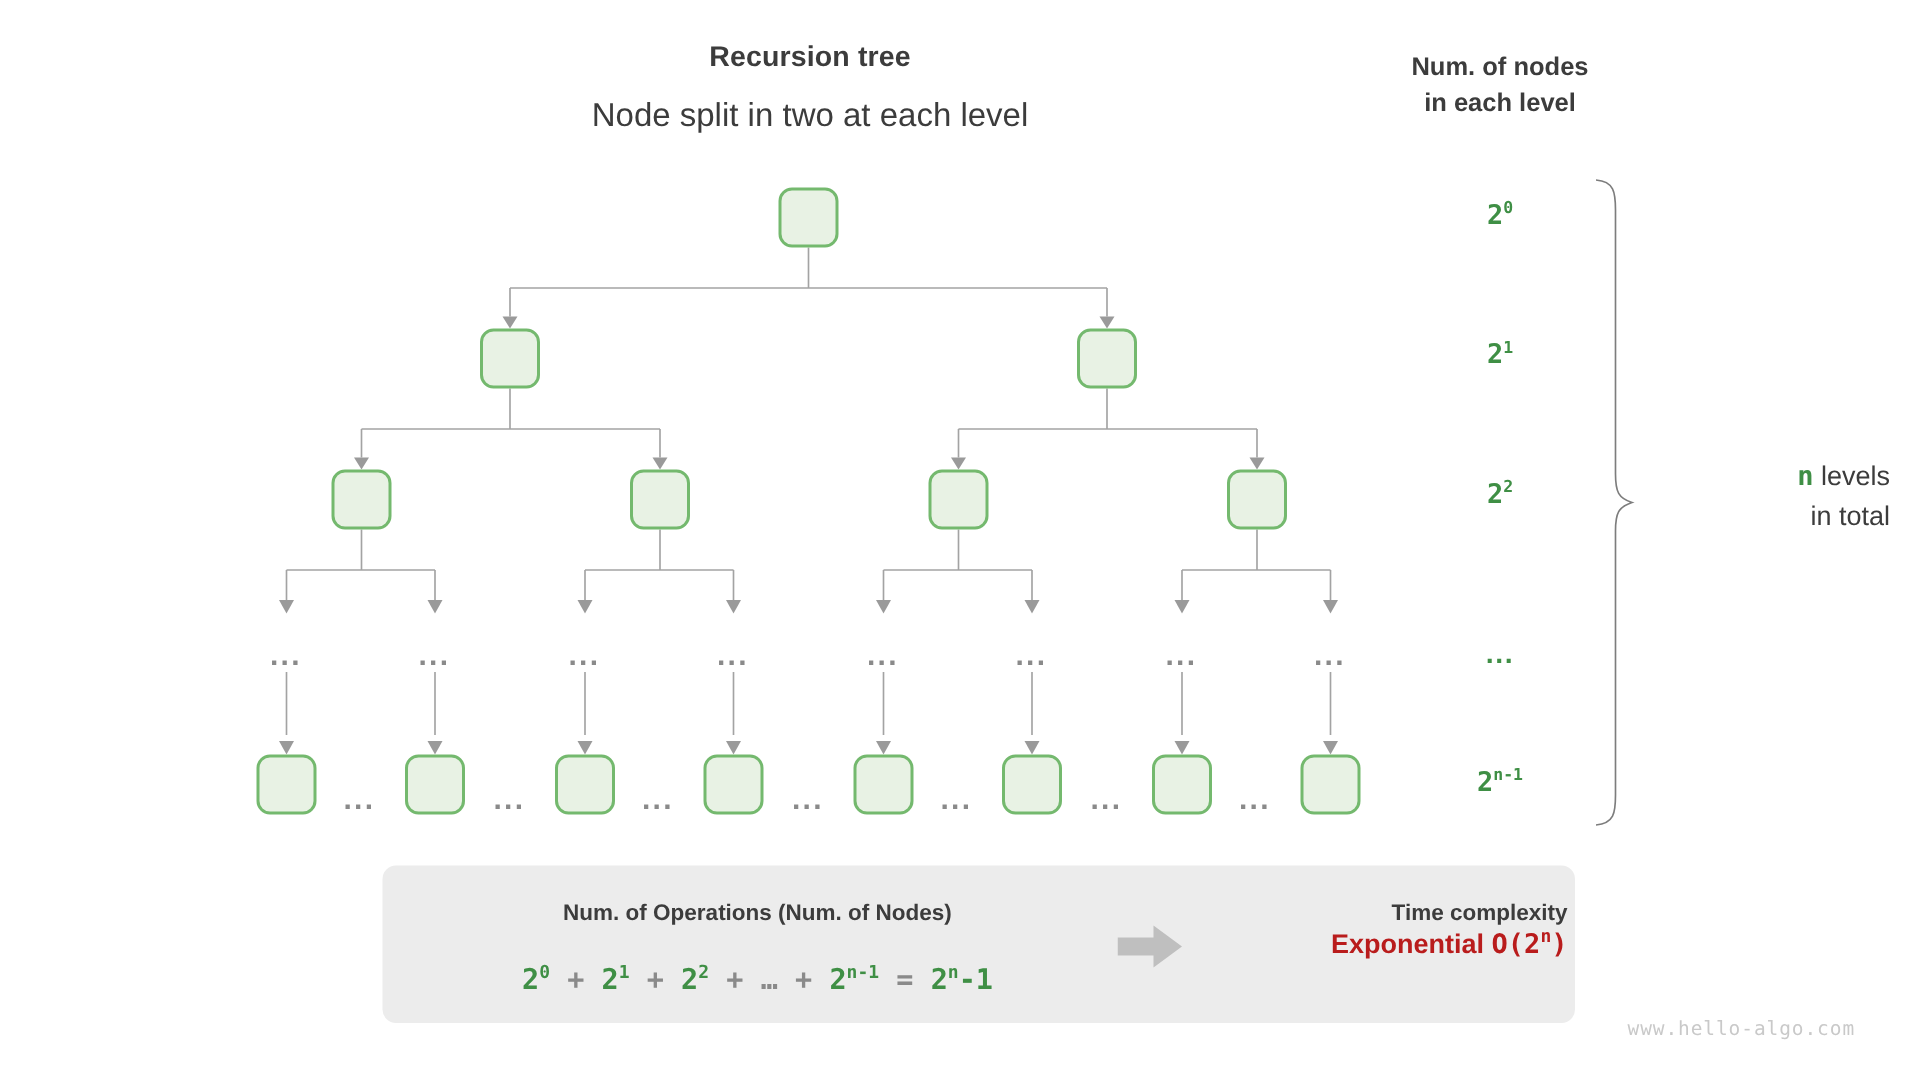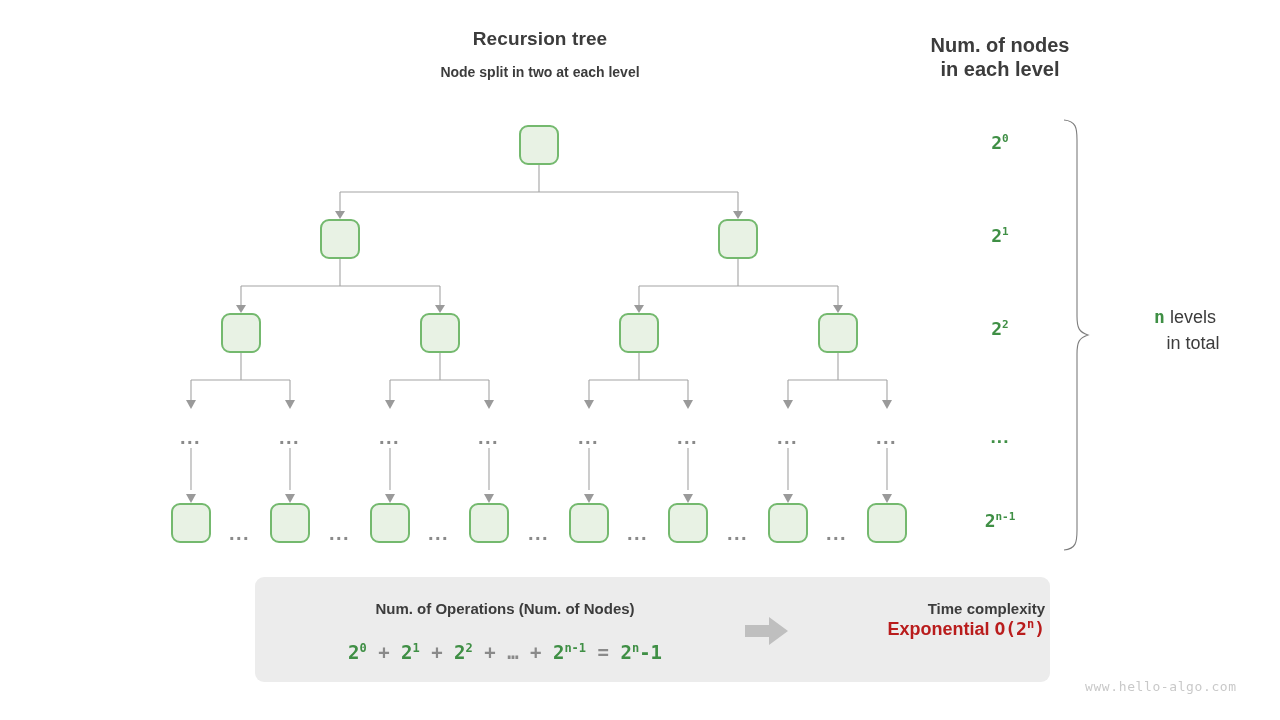--- a/index.html
+++ b/index.html
@@ -31,30 +31,30 @@
     font-size: 19px;
     font-weight: bold;
     color: #3c3c3c;
     letter-spacing: .1px;
   }
   .title-sub {
     position: absolute;
     left: 320px; top: 64px;
     width: 440px;
     text-align: center;
-    font-size: 14px;
-    font-weight: bold;
+    font-size: 22px;
+    font-weight: normal;
     color: #3c3c3c;
   }
   .title-right {
     position: absolute;
     left: 900px; top: 33px;
     width: 200px;
     text-align: center;
-    font-size: 20px;
+    font-size: 17px;
     font-weight: bold;
     color: #3c3c3c;
     line-height: 24px;
   }
 
   
   .node {
     position: absolute;
     width: 40px;
     height: 40px;
@@ -99,21 +99,21 @@
     font-weight: bold;
     line-height: 10px;
     letter-spacing: 1px;
   }
 
   .total-label {
     position: absolute;
     left: 1110px;
     top: 304px;
     width: 150px;
-    text-align: center;
+    text-align: right;
     font-size: 18px;
     color: #3c3c3c;
     line-height: 26px;
   }
   .total-label .nvar {
     color: #3f8f45;
     font-weight: bold;
     font-family: "DejaVu Sans Mono", monospace;
   }
   .total-label .l2 { display: block; padding-left: 16px; }

